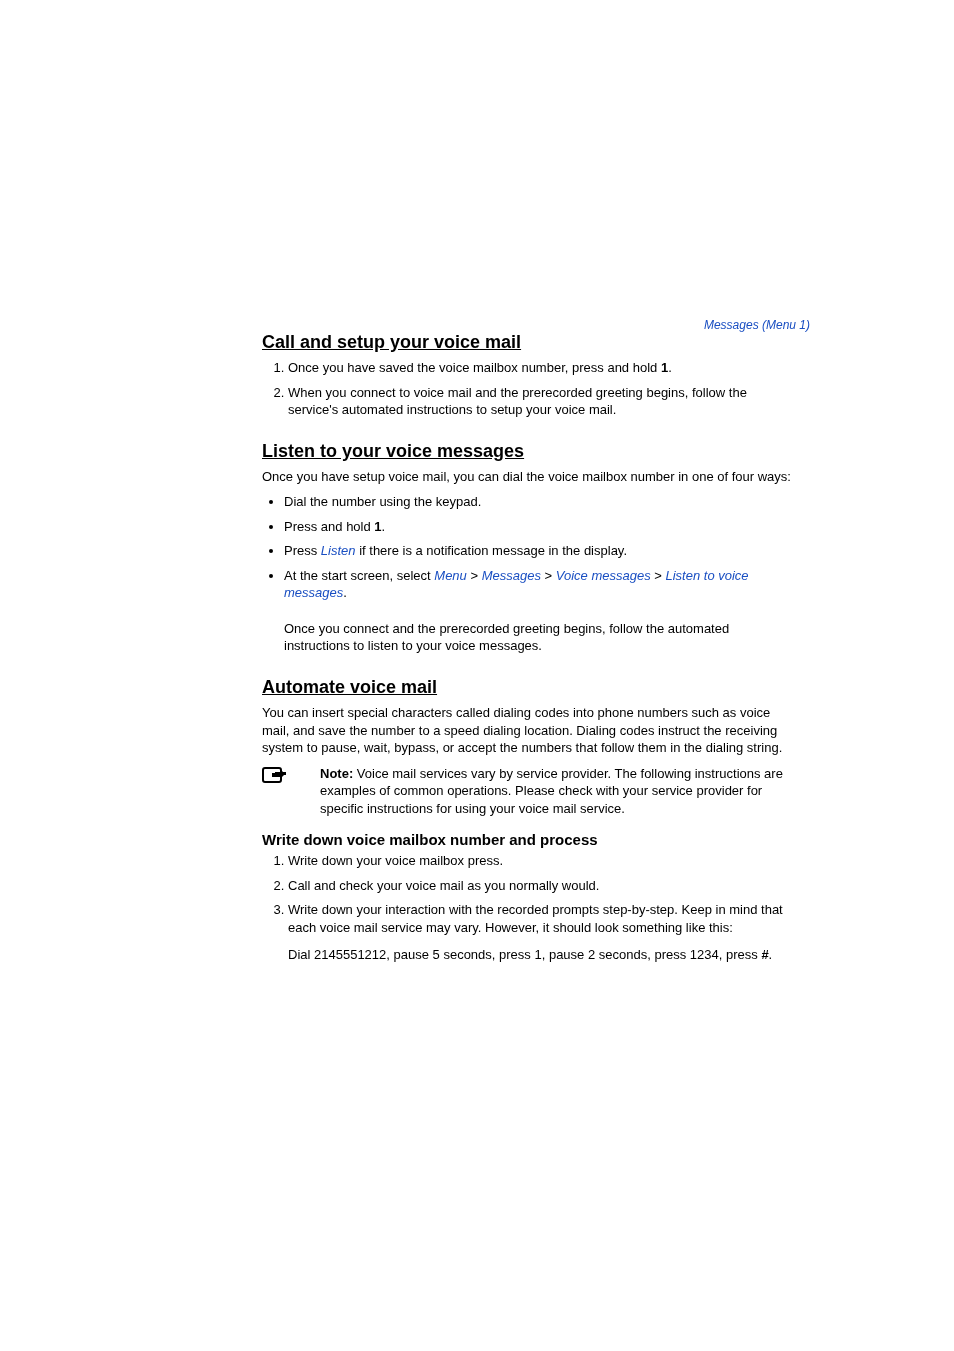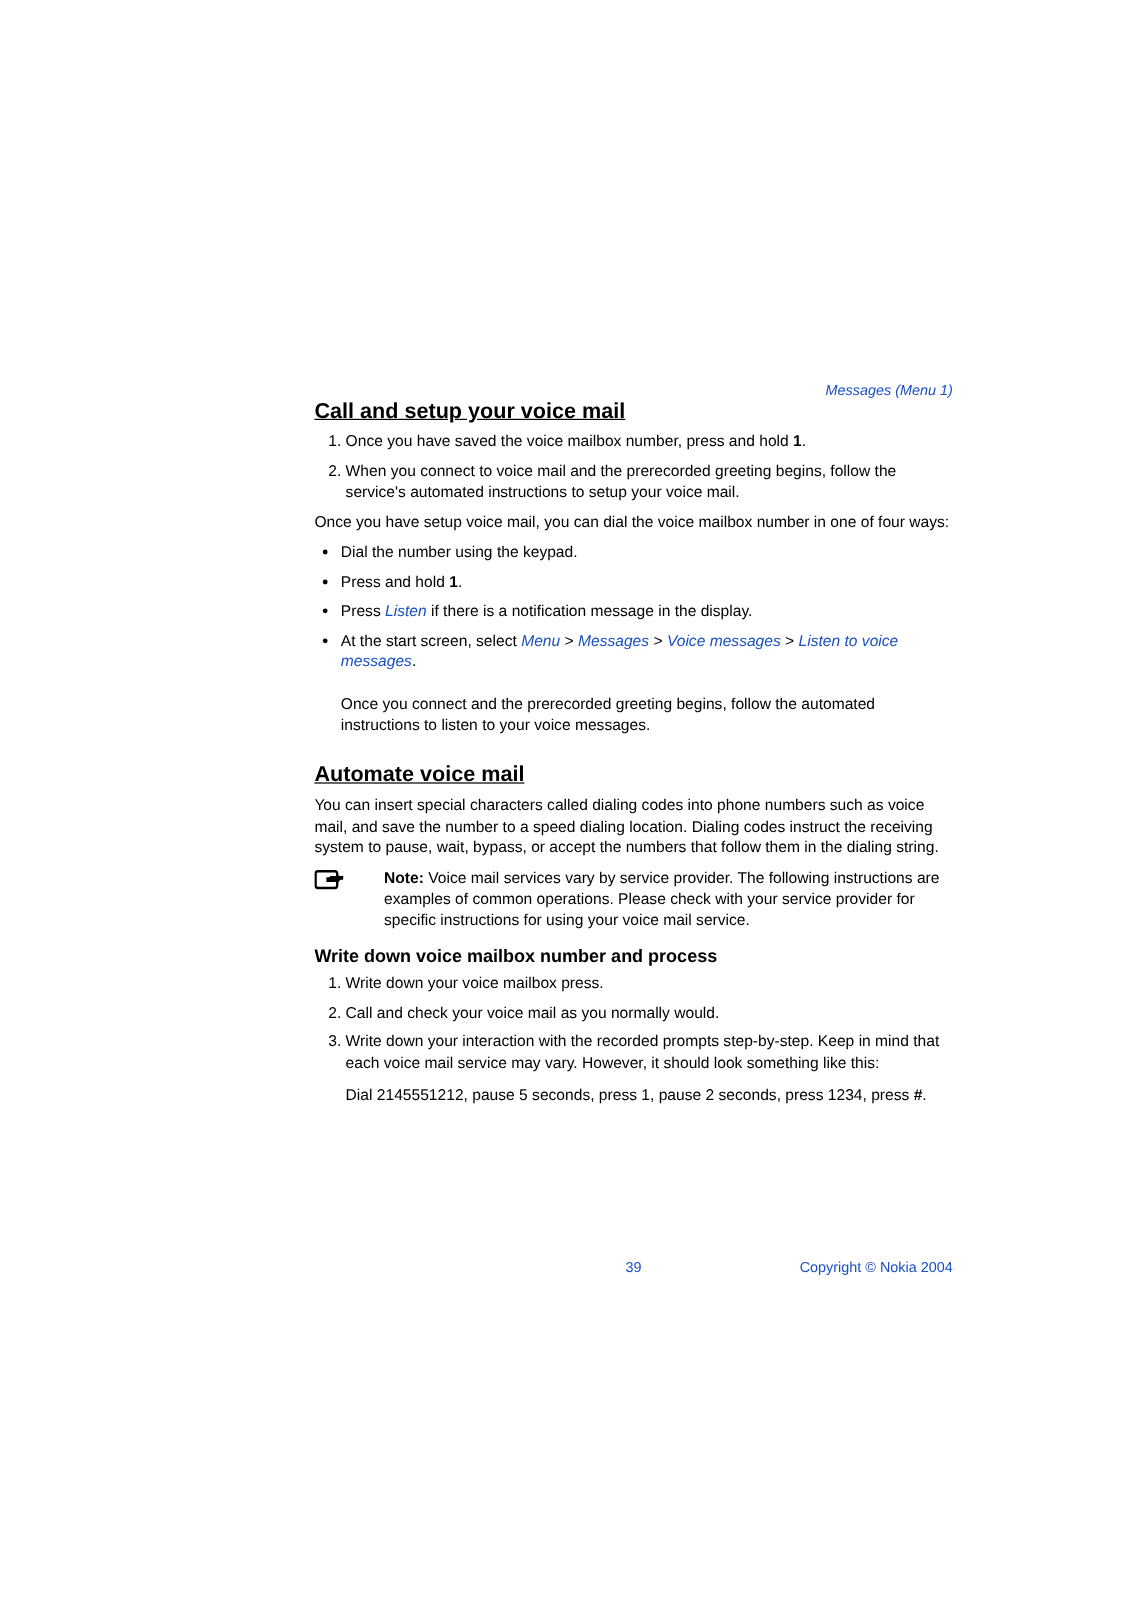--- a/index.html
+++ b/index.html
@@ -15,21 +15,21 @@
   .page {
     position: relative;
     width: 954px;
     height: 1351px;
     box-sizing: border-box;
     padding: 310px 160px 80px 262px;
   }
   .header-link {
     position: absolute;
     top: 318px;
-    right: 160px;
+    right: 144px;
     font-size: 12px;
     font-style: italic;
     color: #1a4fc2;
     text-align: left;
   }
   .content {
     width: 532px;
   }
   h2.section {
     font-size: 18px;
@@ -128,20 +128,21 @@
   <div class="content">
 
     <h2 class="section">Call and setup your voice mail</h2>
     <ol class="num">
       <li>
         <span>Once you have saved the voice mailbox number, press and hold </span><span class="bold">1</span><span>.</span>
       </li>
       <li>When you connect to voice mail and the prerecorded greeting begins, follow the service's automated instructions to setup your voice mail.</li>
     </ol>
 
+    <h2 class="section">Listen to your voice messages</h2>
     <p class="para">Once you have setup voice mail, you can dial the voice mailbox number in one of four ways:</p>
     <ul class="bul">
       <li>Dial the number using the keypad.</li>
       <li>
         <span>Press and hold </span><span class="bold">1</span><span>.</span>
       </li>
       <li>
         <span>Press </span><span class="menu-link">Listen</span><span> if there is a notification message in the display.</span>
       </li>
       <li>
@@ -175,19 +176,14 @@
       <li>
         <span>Write down your interaction with the recorded prompts step-by-step. Keep in mind that each voice mail service may vary. However, it should look something like this:</span>
         <div class="indent-block" style="margin-left:0; margin-top:10px;">
           <span>Dial 2145551212, pause 5 seconds, press 1, pause 2 seconds, press 1234, press </span><span class="bold">#</span><span>.</span>
         </div>
       </li>
     </ol>
 
   </div>
 
-  <div class="footer">
-    <div class="spacer"></div>
-    <div class="pg">39</div>
-    <div class="cp">Copyright © Nokia 2004</div>
-  </div>
 
 </div>
 
 </body></html>

